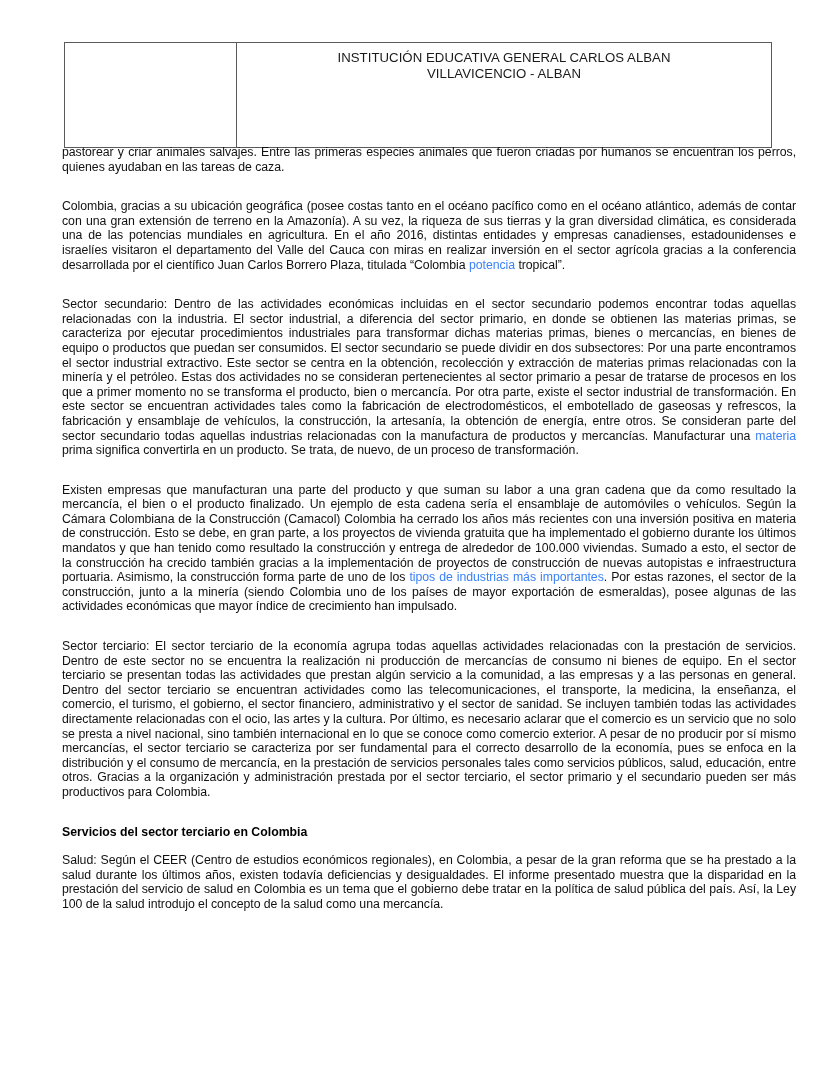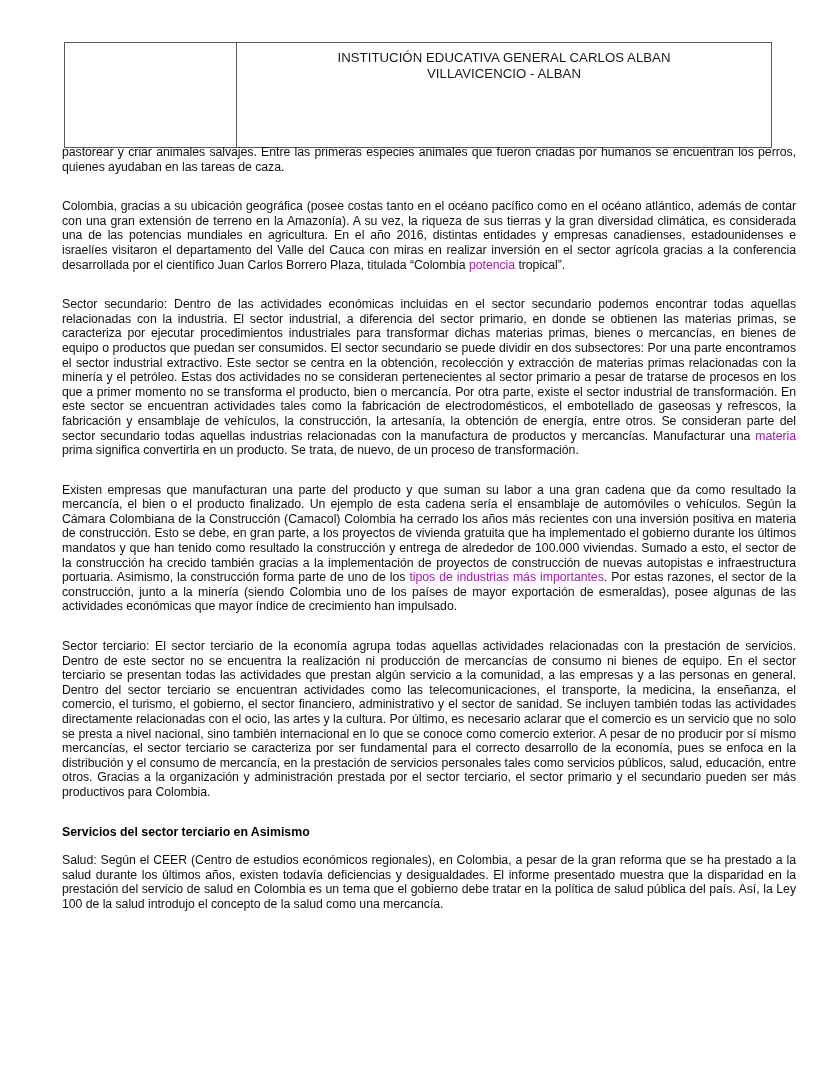--- a/index.html
+++ b/index.html
@@ -78,21 +78,21 @@
     margin: 0 0 14px 0;
     font-size: 12.3px;
     line-height: 14.6px;
     font-weight: bold;
     color: #000000;
     text-align: left;
   }
 
   .b { font-weight: normal; }
   .lnk {
-    color: #a21caf;
+    color: #3b82f6;
     text-decoration: none;
   }
 </style>
 </head>
 <body>
 
 <div class="page">
 
   <table class="header-table">
     <tbody>
@@ -111,19 +111,19 @@
     <p class="para gap-lg">pastorear y criar animales salvajes. Entre las primeras especies animales que fueron criadas por humanos se encuentran los perros, quienes ayudaban en las tareas de caza.</p>
 
     <p class="para gap-lg"><span>Colombia, gracias a su ubicación geográfica (posee costas tanto en el océano pacífico como en el océano atlántico, además de contar con una gran extensión de terreno en la Amazonía). A su vez, la riqueza de sus tierras y la gran diversidad climática, es considerada una de las potencias mundiales en agricultura. En el año 2016, distintas entidades y empresas canadienses, estadounidenses e israelíes visitaron el departamento del Valle del Cauca con miras en realizar inversión en el sector agrícola gracias a la conferencia desarrollada por el científico Juan Carlos Borrero Plaza, titulada “Colombia </span><a class="lnk" href="#">potencia</a><span> tropical”.</span></p>
 
     <p class="para gap-lg"><span class="b">Sector secundario:</span><span> Dentro de las actividades económicas incluidas en el sector secundario podemos encontrar todas aquellas relacionadas con la industria. El sector industrial, a diferencia del sector primario, en donde se obtienen las materias primas, se caracteriza por ejecutar procedimientos industriales para transformar dichas materias primas, bienes o mercancías, en bienes de equipo o  productos que puedan ser consumidos.  El sector secundario se puede dividir en dos subsectores: Por una parte encontramos el sector industrial extractivo. Este sector se centra en la obtención, recolección y extracción de materias primas relacionadas con la minería y el petróleo. Estas dos actividades no se consideran pertenecientes al sector primario a pesar de tratarse de procesos en los que a primer momento no se transforma el producto, bien o mercancía. Por otra parte, existe el sector industrial de transformación.  En este sector se encuentran actividades tales como la fabricación de electrodomésticos, el embotellado de gaseosas y refrescos, la fabricación y ensamblaje de vehículos, la construcción, la artesanía, la obtención de energía, entre otros. Se consideran parte del sector secundario todas aquellas industrias relacionadas con la manufactura de productos y mercancías. Manufacturar una </span><a class="lnk" href="#">materia</a><span> prima significa convertirla en un producto. Se trata, de nuevo, de un proceso de transformación.</span></p>
 
     <p class="para gap-lg"><span>Existen empresas que manufacturan una parte del producto y que suman su labor a una gran cadena que da como resultado la mercancía, el bien o el producto finalizado. Un ejemplo de esta cadena sería el ensamblaje de automóviles o vehículos. Según la Cámara Colombiana de la Construcción (Camacol) Colombia ha cerrado los años más recientes con una inversión positiva en materia de construcción. Esto se debe, en gran parte, a los proyectos de vivienda gratuita que ha implementado el gobierno durante los últimos mandatos y que han tenido como resultado la construcción y entrega de alrededor de 100.000 viviendas. Sumado a esto, el sector de la construcción ha crecido también gracias a la implementación de proyectos de construcción de nuevas autopistas e infraestructura portuaria. Asimismo, la construcción forma parte de uno de los </span><a class="lnk" href="#">tipos de industrias más importantes</a><span>.  Por estas razones, el sector de la construcción, junto a la minería (siendo Colombia uno de los países de mayor exportación de esmeraldas), posee algunas de las actividades económicas que mayor índice de crecimiento han impulsado.</span></p>
 
     <p class="para gap-lg"><span class="b">Sector terciario:</span><span> El sector terciario de la economía agrupa todas aquellas actividades relacionadas con la prestación de servicios. Dentro de este sector no se encuentra la realización ni producción de mercancías de consumo ni bienes de equipo. En el sector terciario se presentan todas las actividades que prestan algún servicio a la comunidad, a las empresas y a las personas en general. Dentro del sector terciario se encuentran actividades como las telecomunicaciones, el transporte, la medicina, la enseñanza, el comercio, el turismo, el gobierno, el sector financiero, administrativo y el sector de sanidad. Se incluyen también todas las actividades directamente relacionadas con el ocio, las artes y la cultura. Por último, es necesario aclarar que el comercio es un servicio que no solo se presta a nivel nacional, sino también internacional en lo que se conoce como comercio exterior. A pesar de no producir por sí mismo mercancías, el sector terciario se caracteriza por ser fundamental para el correcto desarrollo de la economía, pues se enfoca en la distribución y el consumo de mercancía, en la prestación de servicios personales tales como servicios públicos, salud, educación, entre otros. Gracias a la organización y administración prestada por el sector terciario, el sector primario y el secundario pueden ser más productivos para Colombia.</span></p>
 
-    <h3 class="subhead gap-xl">Servicios del sector terciario en Asimismo</h3>
+    <h3 class="subhead gap-xl">Servicios del sector terciario en Colombia</h3>
 
     <p class="para"><span class="b">Salud: S</span><span>egún el CEER (Centro de estudios económicos regionales), en Colombia, a pesar de la gran reforma que se ha prestado a la salud durante los últimos años, existen todavía deficiencias y desigualdades. El informe presentado muestra que la disparidad en la prestación del servicio de salud en Colombia es un tema que el gobierno debe tratar en la política de salud pública del país. Así, la Ley 100 de la salud introdujo el concepto de la salud como una mercancía.</span></p>
 
   </div>
 
 </div>
 
 </body></html>

